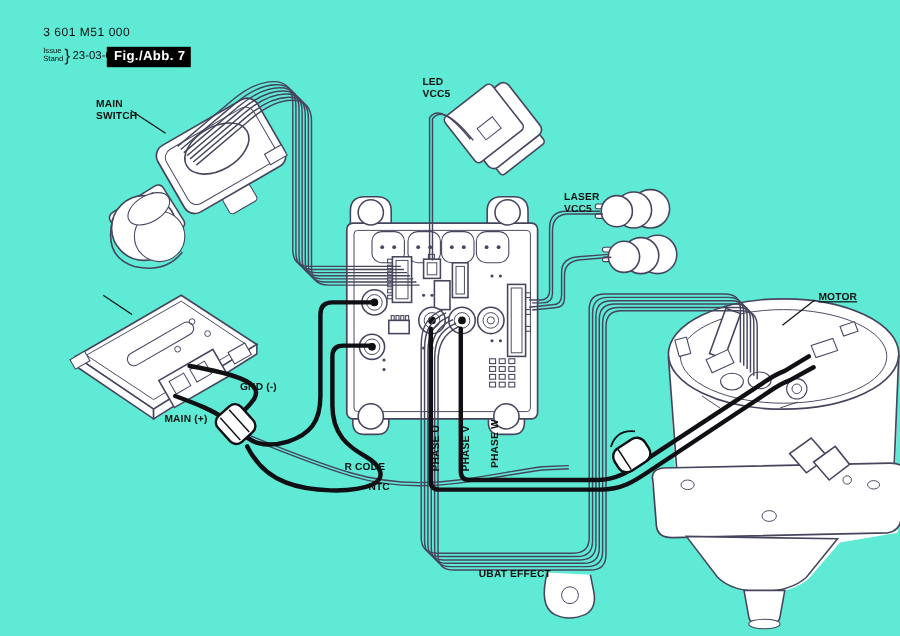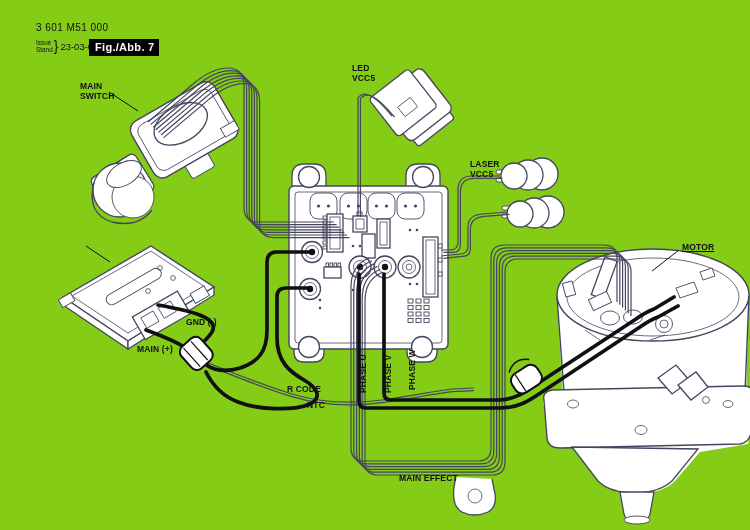--- a/index.html
+++ b/index.html
@@ -1,16 +1,16 @@
 <!DOCTYPE html>
 <html><head>
 <meta charset="utf-8">
 <style>
   html,body{margin:0;padding:0;background:#fff;}
-  .stage{position:relative;width:750px;height:530px;background:#84cc16;overflow:hidden;
+  .stage{position:relative;width:750px;height:530px;background:#5eead4;overflow:hidden;
          font-family:"Liberation Sans",sans-serif;}
   svg{position:absolute;left:0;top:0;}
   .lbl{position:absolute;font-weight:bold;font-size:8.5px;line-height:1.15;
        letter-spacing:.15px;color:#111;}
   .vlbl{position:absolute;font-weight:bold;font-size:8.5px;letter-spacing:.15px;color:#111;
         transform:rotate(-90deg);transform-origin:0 0;white-space:nowrap;}
   .part-number{position:absolute;left:36px;top:22px;font-size:10px;letter-spacing:.45px;color:#111;}
   .issue-block{position:absolute;left:36px;top:38px;display:flex;align-items:center;color:#111;}
   .issue-words{display:flex;flex-direction:column;font-size:6.4px;line-height:1.1;}
   .issue-brace{font-size:14px;font-weight:300;margin:0 2px 0 1px;}
@@ -331,30 +331,30 @@
 
   <div class="lbl" style="left:80px;top:82px;width:50px;">MAIN SWITCH</div>
 
   <div class="lbl" style="left:352px;top:64px;width:34px;">LED VCC5</div>
 
   <div class="lbl" style="left:470px;top:160px;width:40px;">LASER VCC5</div>
 
 
   <div class="lbl" style="left:682px;top:243px;text-decoration:underline;">MOTOR</div>
 
-  <div class="lbl" style="left:186px;top:318px;">GND (-)</div>
+  <div class="lbl" style="left:200px;top:318px;">GND (-)</div>
 
   <div class="lbl" style="left:137px;top:345px;">MAIN (+)</div>
 
   <div class="lbl" style="left:287px;top:385px;">R CODE</div>
 
   <div class="lbl" style="left:287px;top:401px;margin-left:20px;">NTC</div>
 
   <div class="vlbl" style="left:358px;top:393px;">PHASE U</div>
 
   <div class="vlbl" style="left:383px;top:393px;">PHASE V</div>
 
   <div class="vlbl" style="left:407px;top:390px;">PHASE W</div>
 
-  <div class="lbl" style="left:399px;top:474px;">MAIN EFFECT</div>
+  <div class="lbl" style="left:399px;top:474px;">UBAT EFFECT</div>
 
 
 </div>
 
 </body></html>

